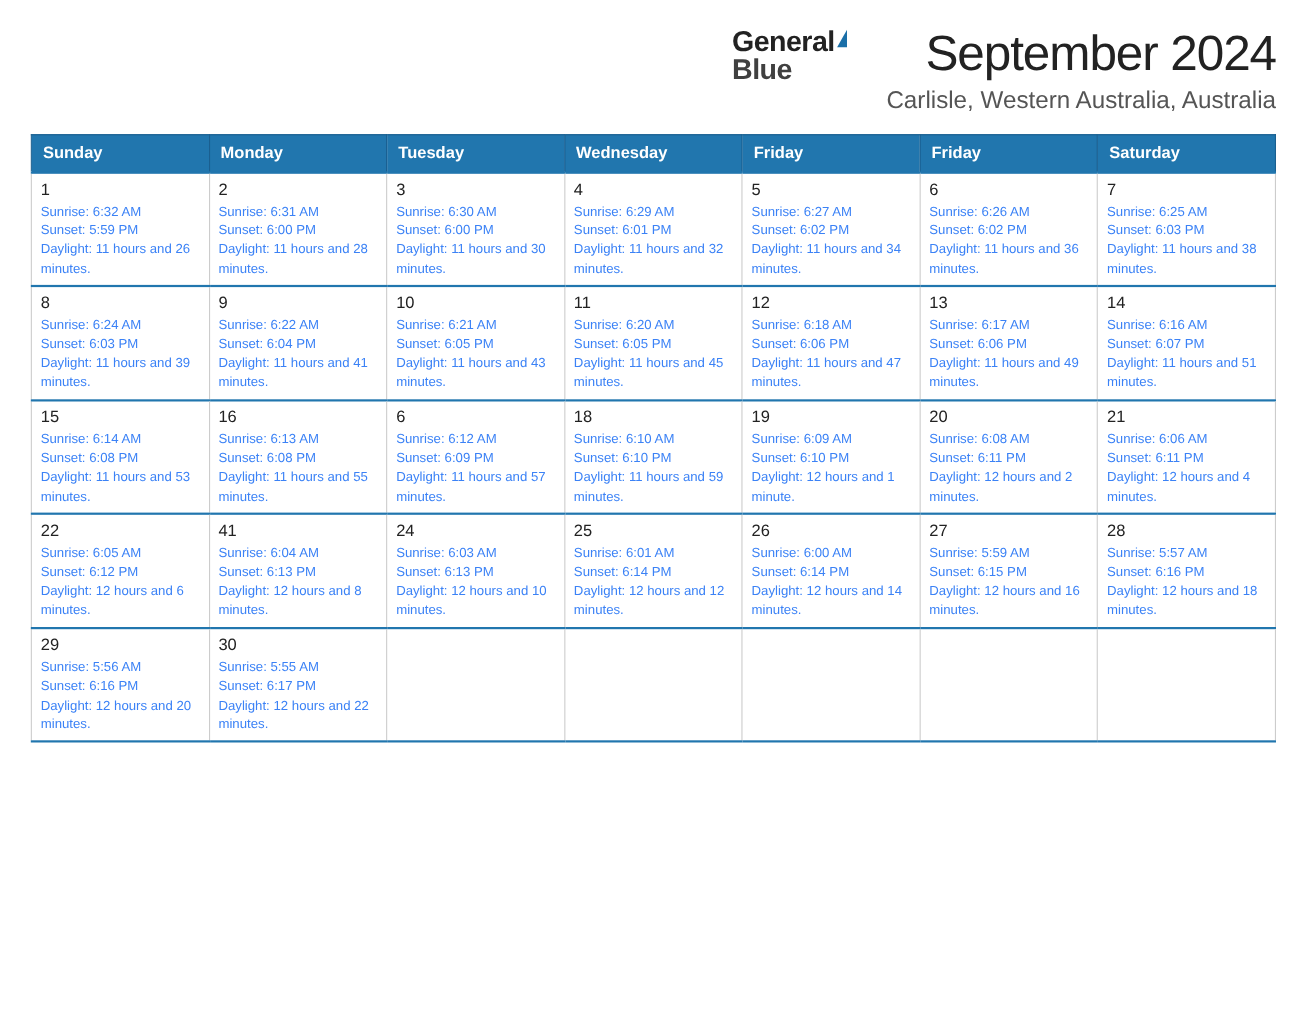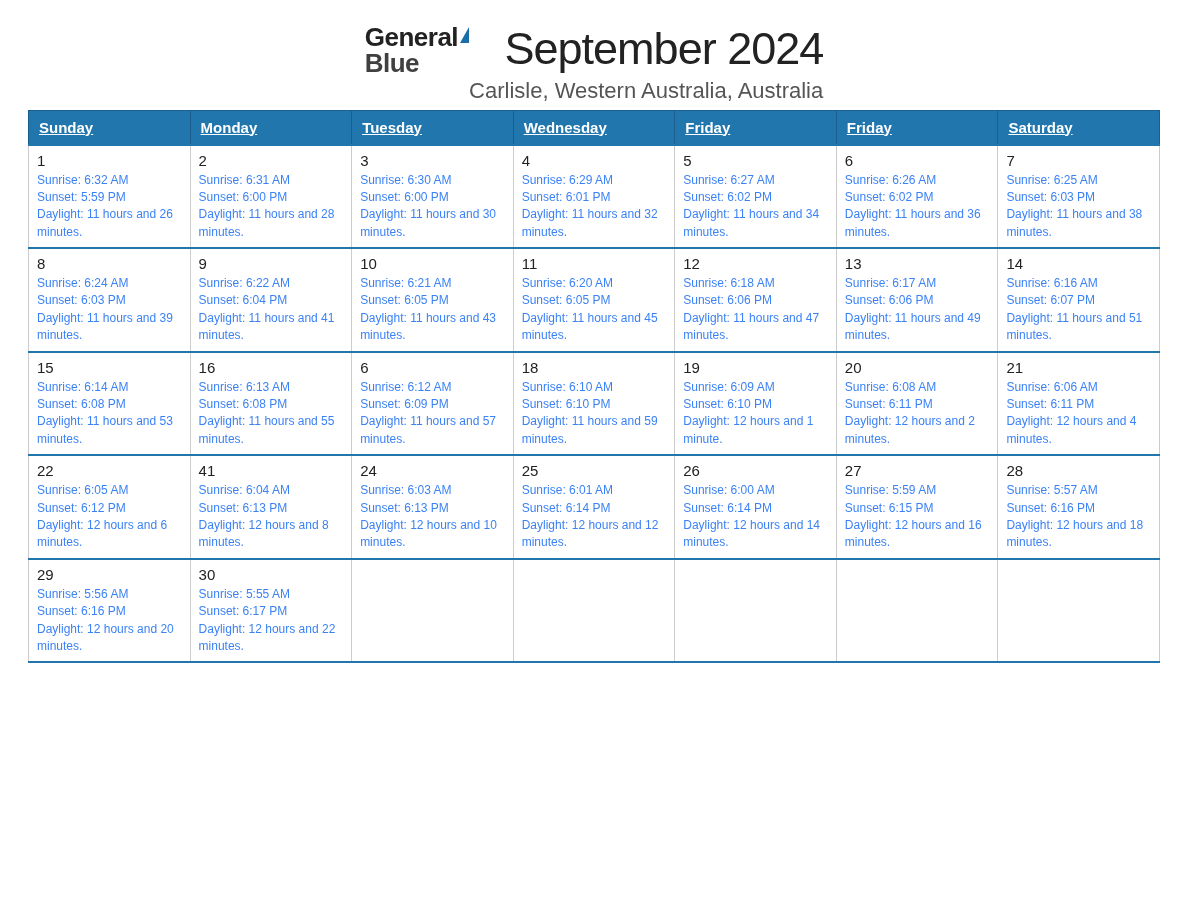--- a/index.html
+++ b/index.html
@@ -6,23 +6,24 @@
     body {
       font-family: Arial, Helvetica, sans-serif;
       background: #ffffff;
       color: #222;
       padding: 24px 28px;
       width: 1188px;
       min-height: 918px;
     }
     .header {
       display: flex;
-      justify-content: center;
+      justify-content: flex-end;
       align-items: flex-start;
-      margin-bottom: 6px;
+      margin-bottom: 18px;
+      gap: 36px;
     }
     .logo {
       display: flex;
       flex-direction: column;
       align-items: flex-start;
     }
     .logo-text-general {
       font-size: 26px;
       font-weight: bold;
       color: #222;
@@ -72,21 +73,20 @@
       margin-top: 4px;
     }
     .calendar-table th {
       background-color: #2176ae;
       color: #ffffff;
       font-size: 15px;
       font-weight: bold;
       padding: 8px 10px;
       text-align: left;
       border: 1px solid #1a5f90;
-      text-decoration: underline;
     }
     .calendar-table td {
       vertical-align: top;
       padding: 6px 8px;
       font-size: 12.5px;
       color: #222;
       border: 1px solid #cccccc;
       width: calc(100% / 7);
       min-height: 90px;
       background: #fff;

